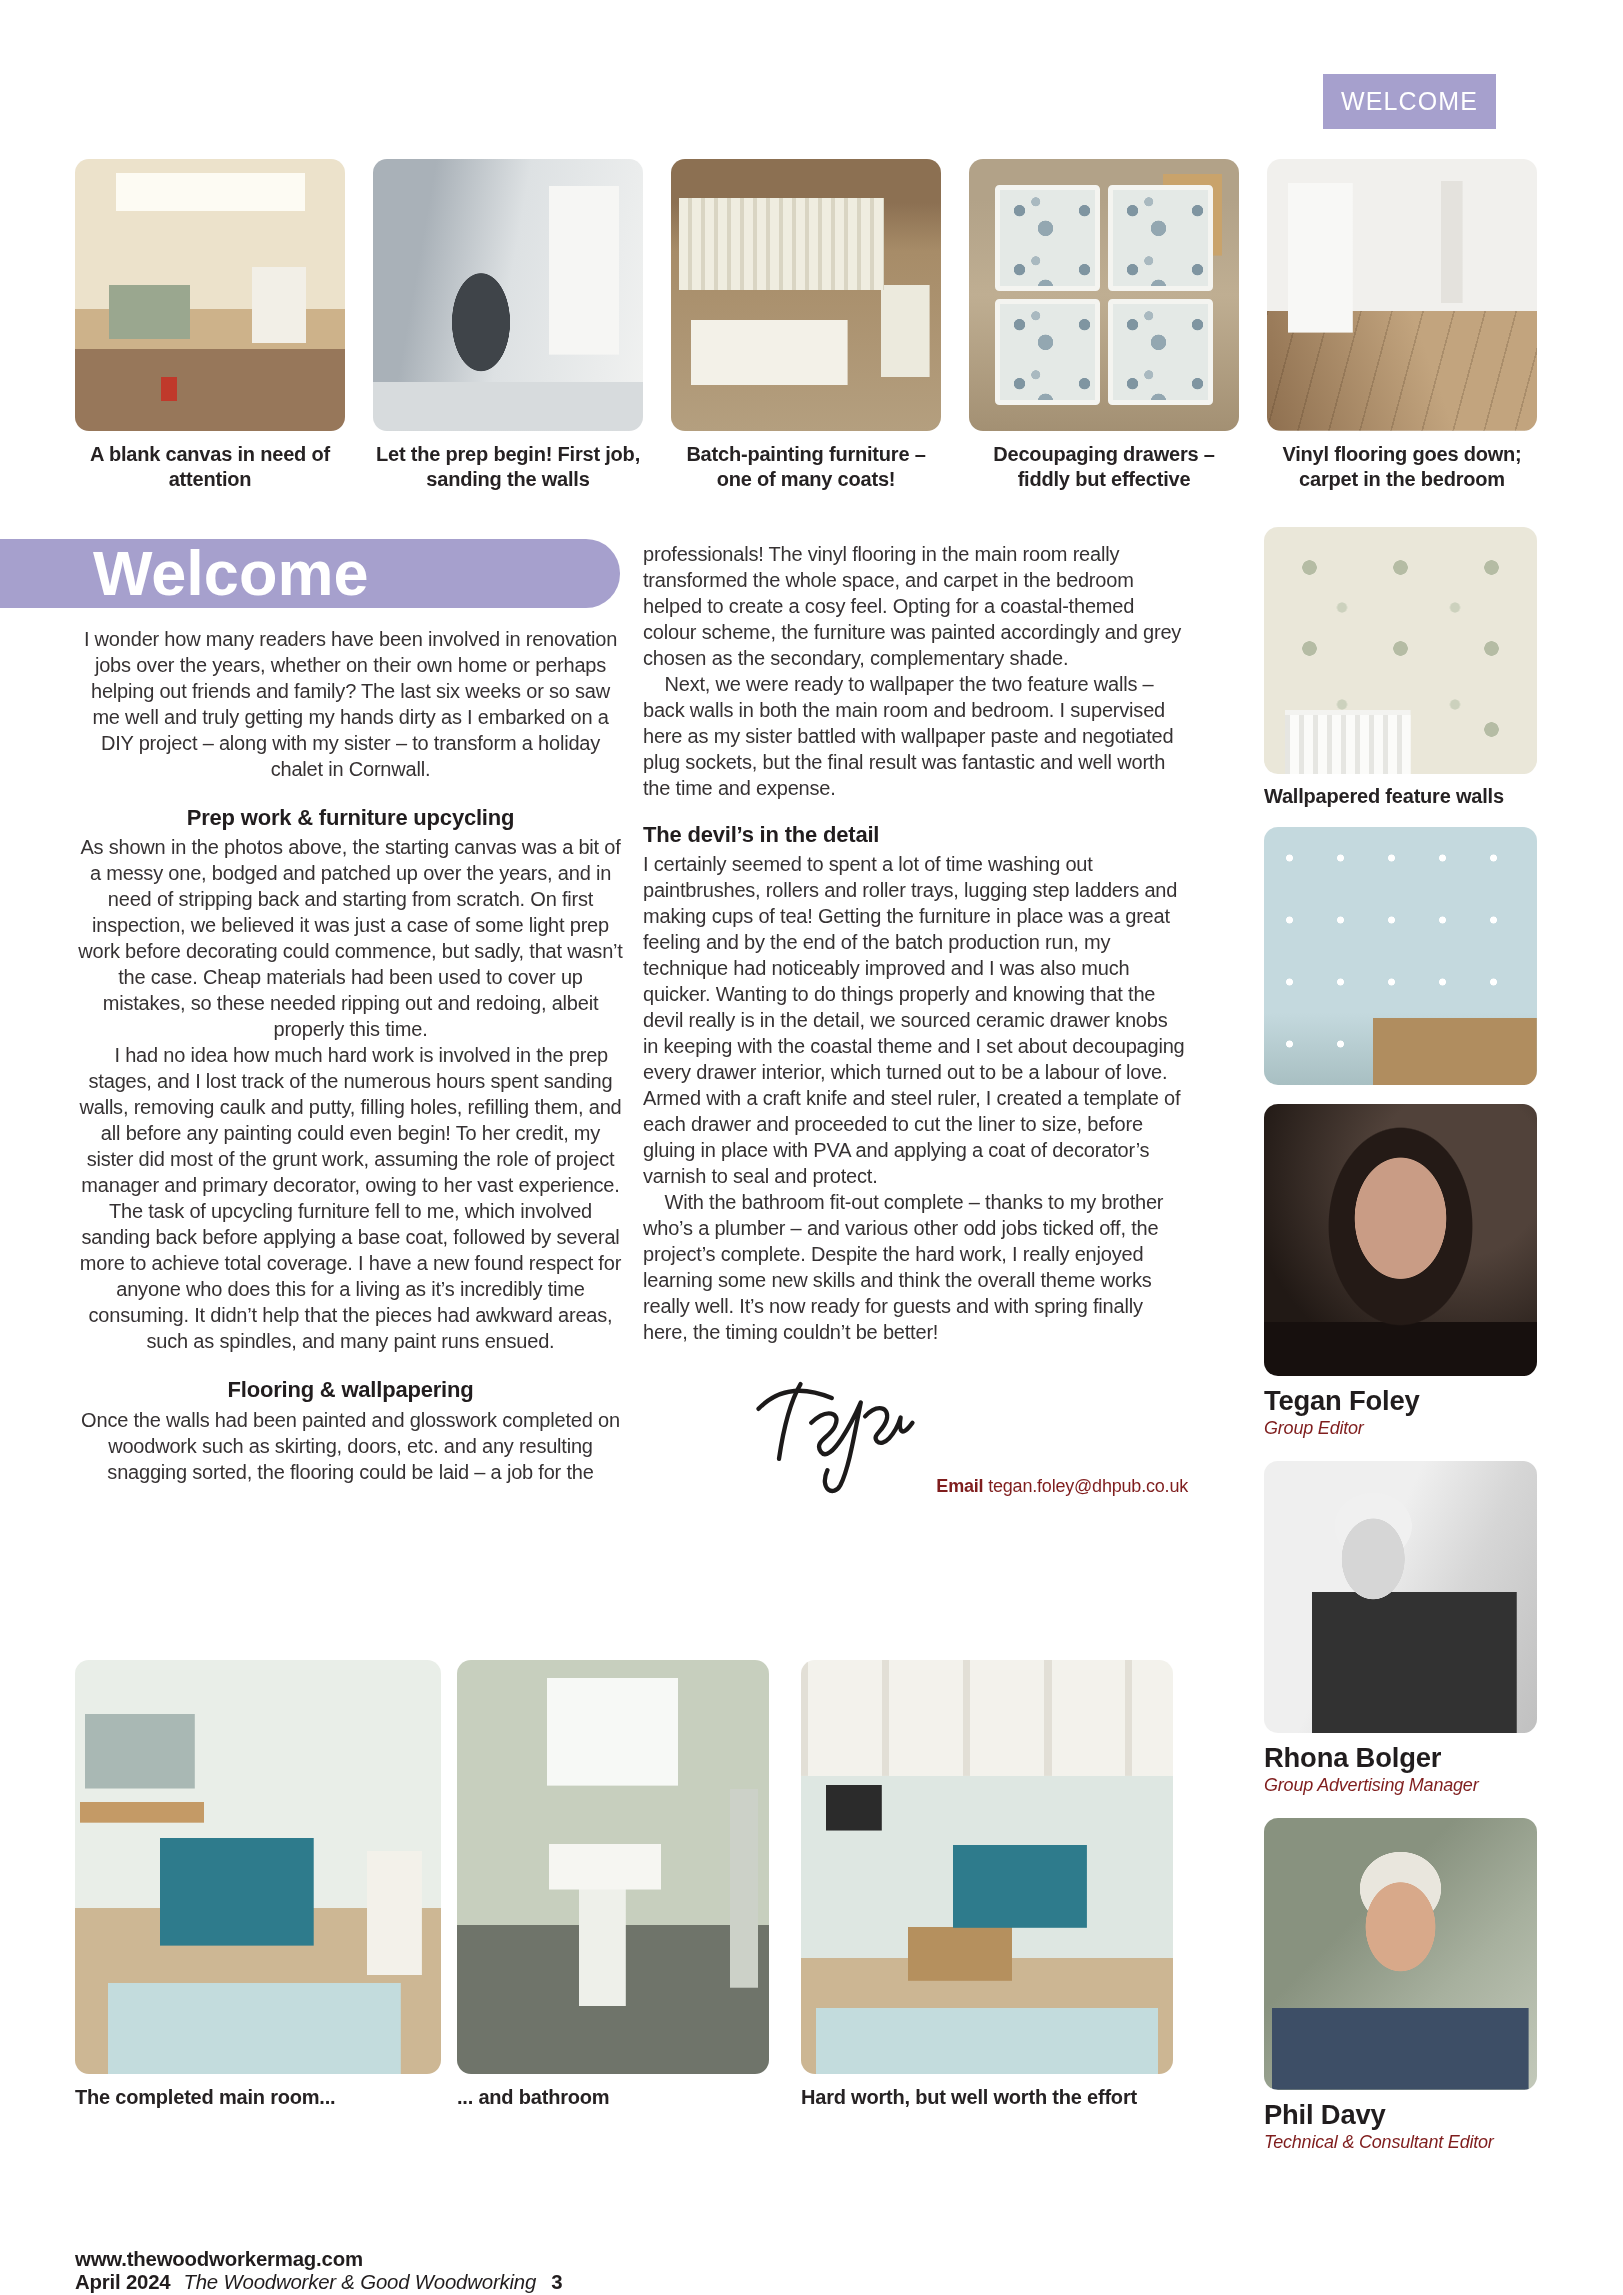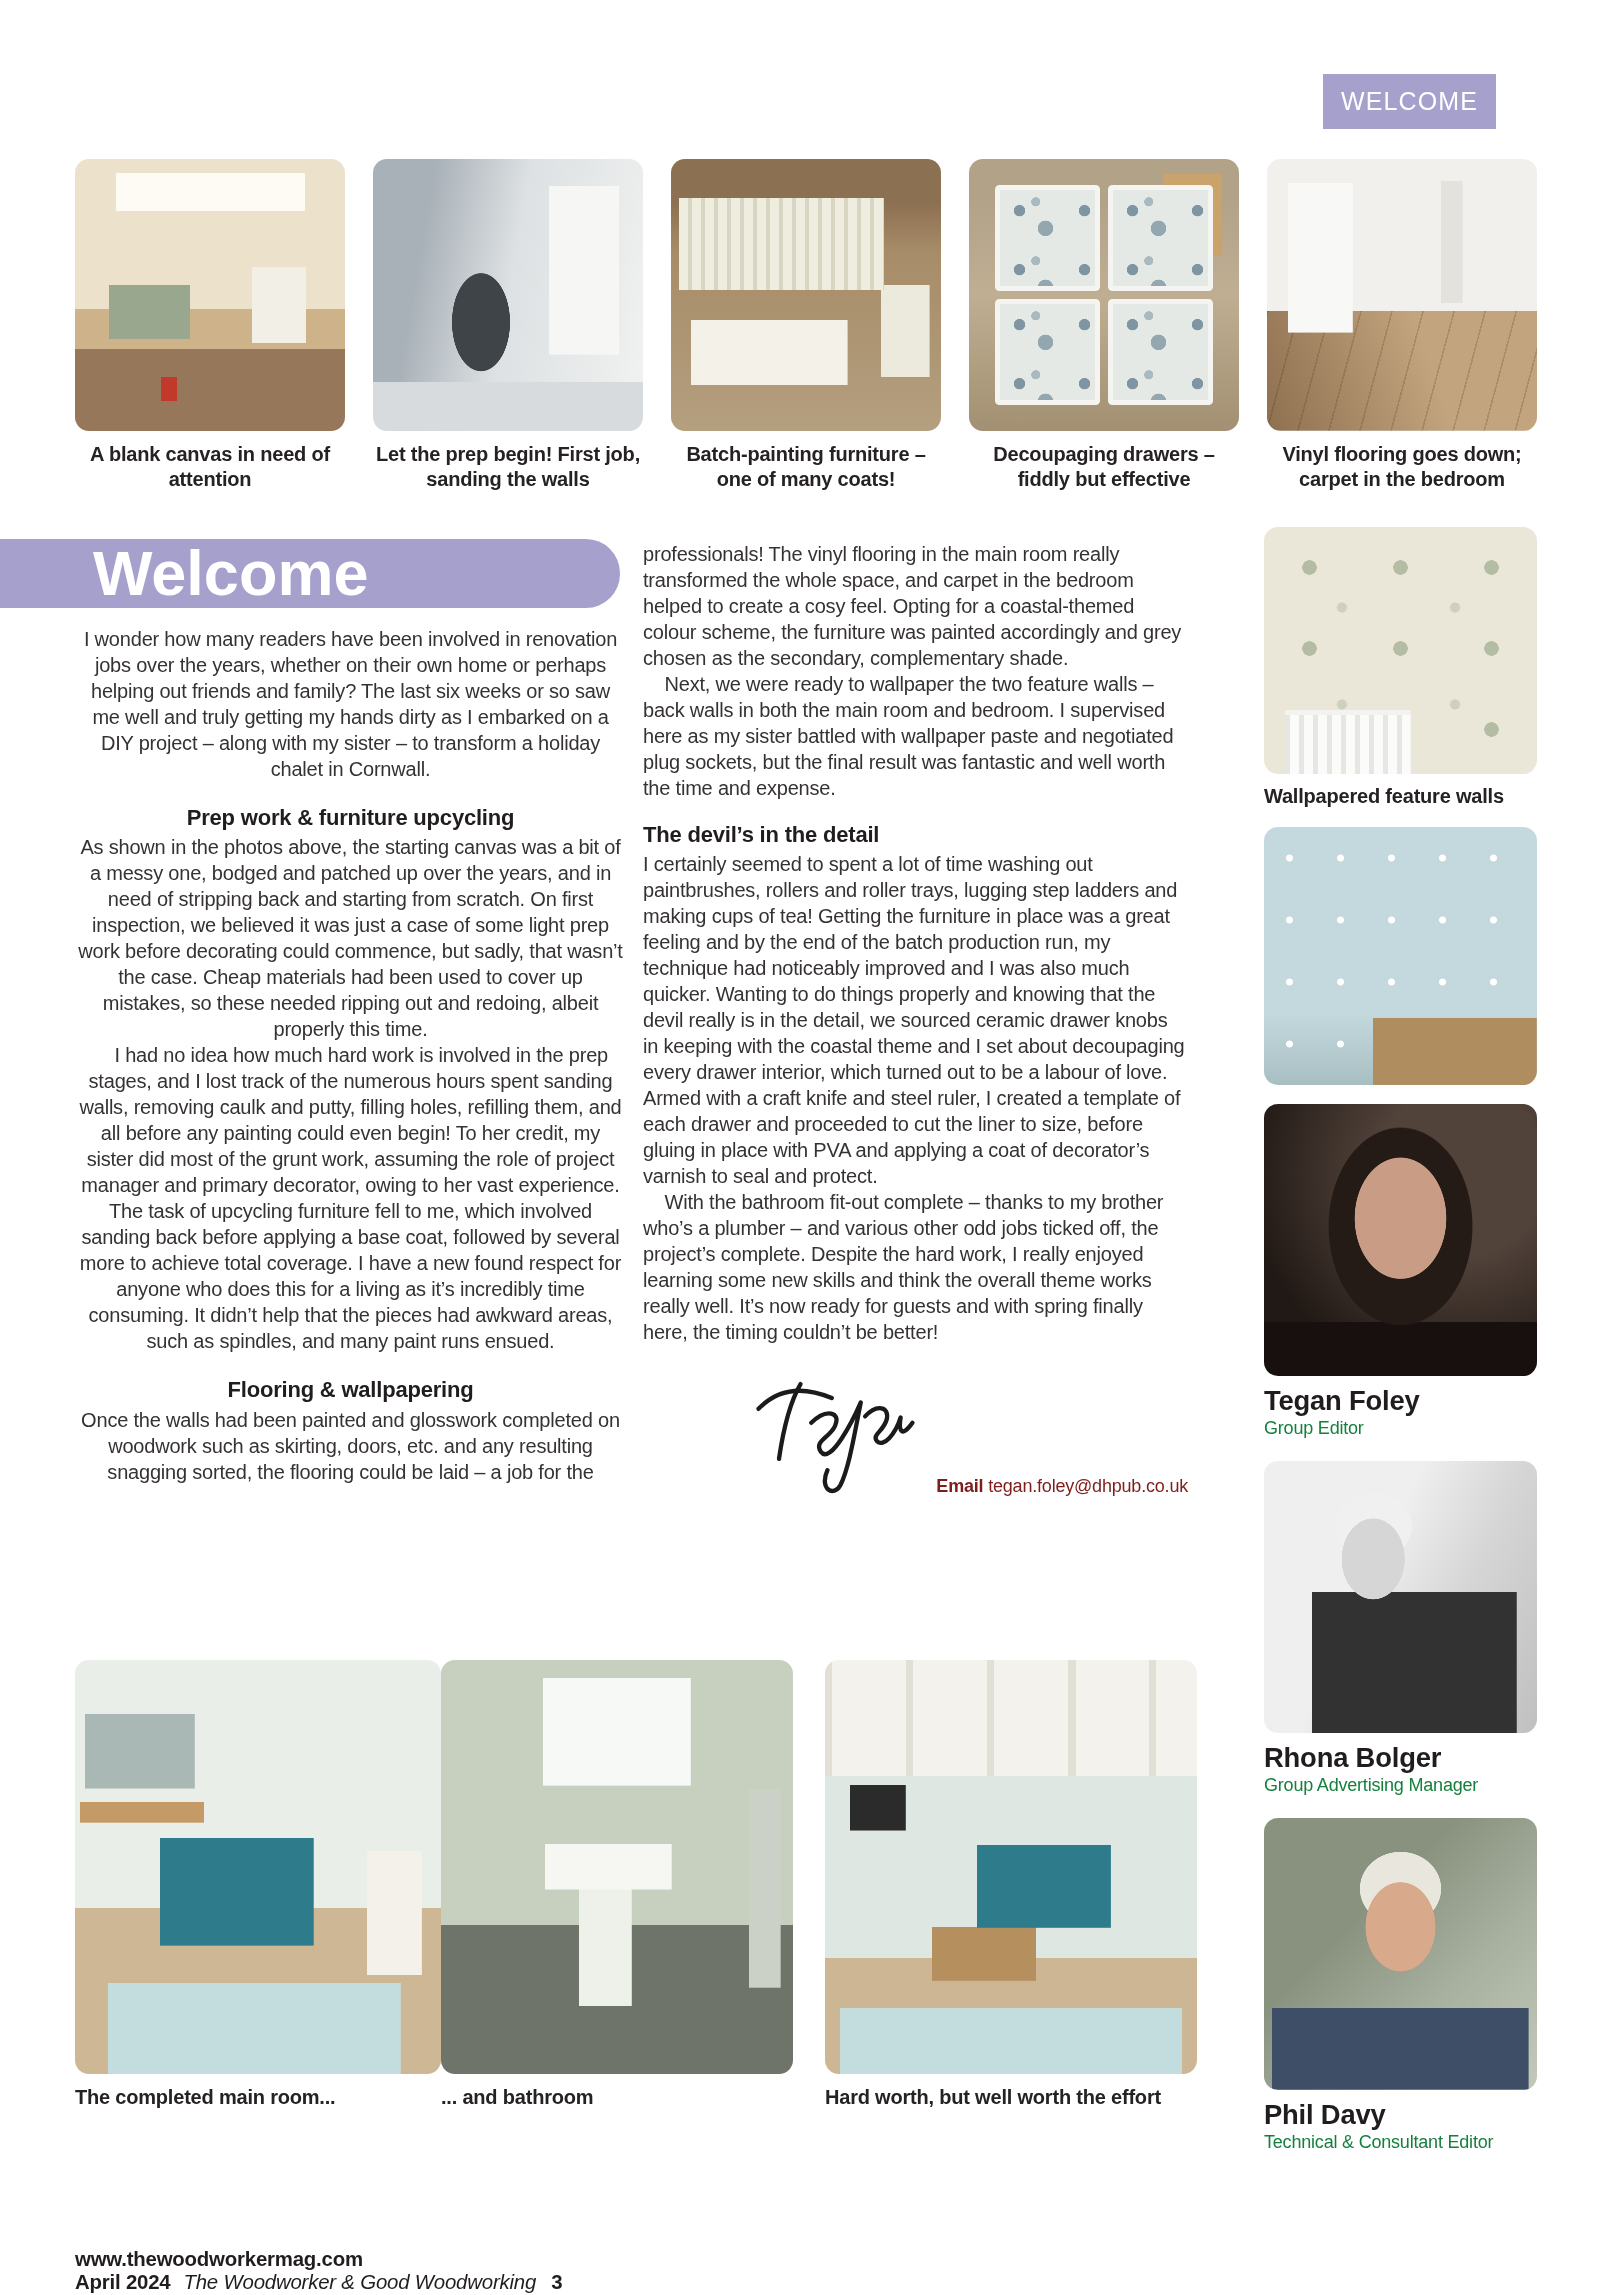--- a/index.html
+++ b/index.html
@@ -38,27 +38,27 @@
 
   
   .sidebar{position:absolute;left:1264px;top:527px;width:273px;}
   .sb-photo{width:273px;}
   .sb-photo.h460{height:247px;}
   .sb-photo.h480{height:258px;margin-top:18.3px;}
   .sb-photo.h505{height:272px;margin-top:19.4px;}
   .sb-photo.mt40{margin-top:21.5px;}
   .sb-caption{margin-top:9.7px;font-size:20px;line-height:25px;font-weight:bold;color:#262223;}
   .staff-name{margin-top:8.6px;font-size:27.4px;line-height:31px;font-weight:bold;color:#211d1e;}
-  .staff-role{margin-top:2.2px;font-size:18px;line-height:21.5px;color:#15803d;}
+  .staff-role{margin-top:2.2px;font-size:18px;line-height:21.5px;color:#7f1d1d;font-style:italic;}
 
   
   .bottom-row{position:absolute;left:75px;top:1660px;display:flex;}
   .bottom-cell .photo{height:414px;}
   .bc1{width:366px;}
-  .bc2{width:352px;}
+  .bc2{width:312px;margin-left:16px;}
   .bc3{width:372px;margin-left:32px;}
 
   
   .disclaimer{position:absolute;left:0;top:2179px;width:1624px;text-align:center;
               font-style:italic;font-size:15.6px;line-height:24px;color:#2e2a2b;}
   .footer-bar{position:absolute;left:75px;top:2248px;width:1473px;display:flex;
               justify-content:space-between;align-items:baseline;font-size:20.4px;color:#211d1e;flex-direction:column;}
   .site{font-weight:bold;}
   .issue-date{font-weight:bold;}
   .mag-title{font-style:italic;margin-left:7.5px;}

